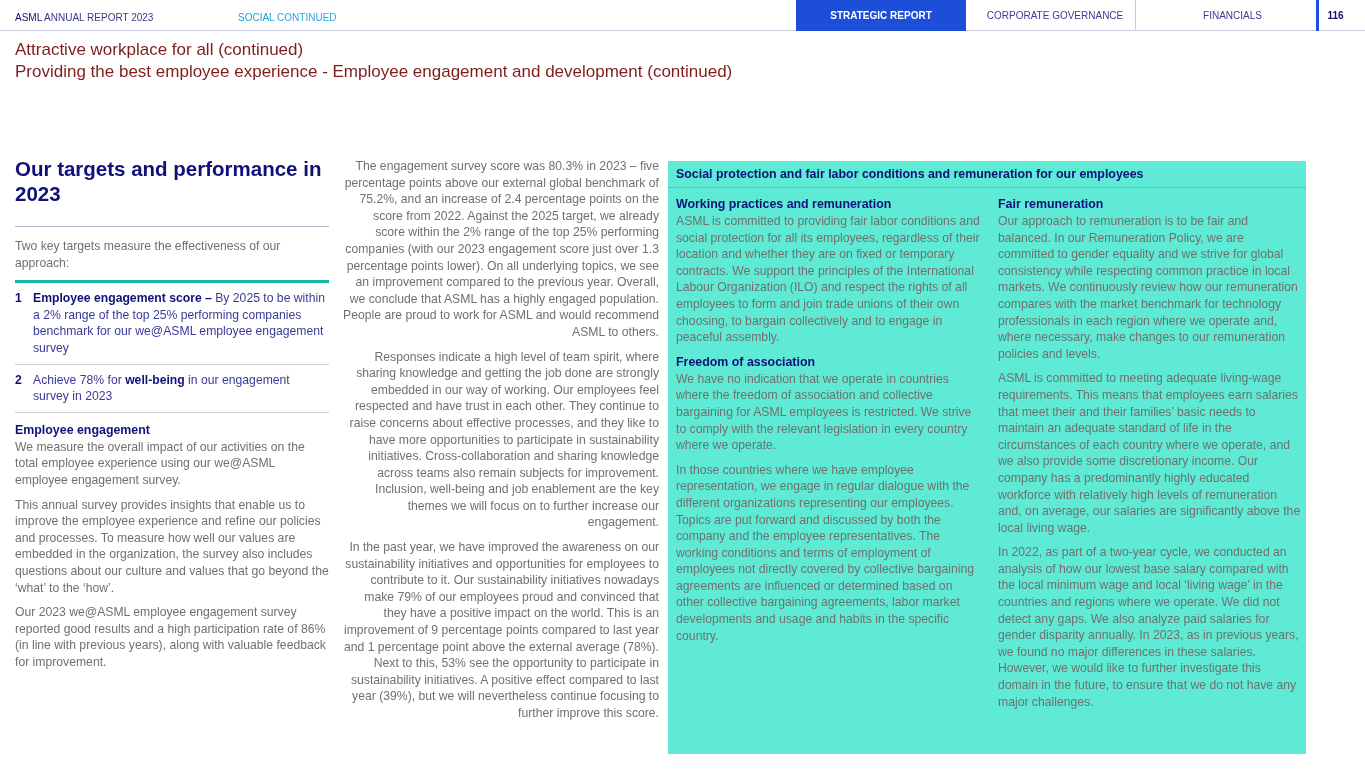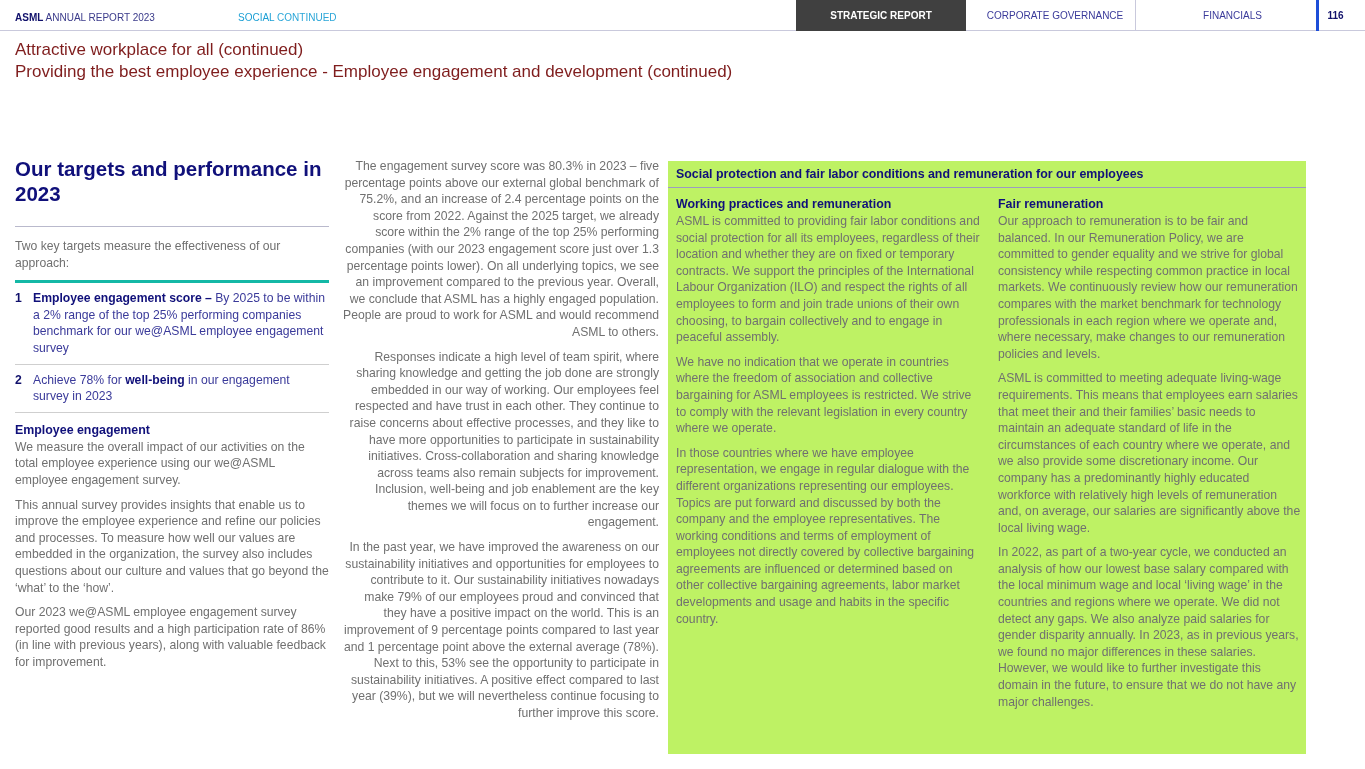--- a/index.html
+++ b/index.html
@@ -1,46 +1,46 @@
 <!DOCTYPE html>
 <html><head>
   <meta charset="utf-8">
   <style>
     * { box-sizing: border-box; margin: 0; padding: 0; }
     html, body { width: 1365px; height: 769px; overflow: hidden; background: #ffffff; }
     body { font-family: "Liberation Sans", sans-serif; color: #6b6b6b; position: relative; }
 
     .topbar { position: absolute; left: 0; top: 0; width: 1365px; height: 31px; border-bottom: 1px solid #c9c9dc; }
     .topbar .brand { position: absolute; left: 15px; top: 12px; font-size: 10px; color: #1a1a7a; letter-spacing: 0; }
-    .topbar .brand b { font-weight: 700; color: #10106b; text-align: right; }
+    .topbar .brand b { font-weight: 400; color: #10106b; text-align: right; }
     .topbar .brand span { color: #3a3a8a; }
     .topbar .section { position: absolute; left: 238px; top: 12px; font-size: 10px; color: #2aa6d8; }
     .topbar .section b { font-weight: 400; color: #1b9fd4; }
     .topbar .nav { position: absolute; top: 0; height: 31px; display: flex; align-items: center; justify-content: center; font-size: 10px; }
-    .nav-strategic { left: 796px; width: 170px; background: #404040; color: #ffffff; font-weight: 700; }
+    .nav-strategic { left: 796px; width: 170px; background: #1d4ed8; color: #ffffff; font-weight: 700; }
     .nav-corporate { left: 966px; width: 170px; color: #3a3a9a; border-right: 1px solid #c9c9dc; padding-left: 9px; }
     .nav-financials { left: 1149px; width: 170px; color: #3a3a9a; border-right: 3px solid #1d4ed8; }
     .nav-page { left: 1306px; width: 59px; color: #10106b; font-weight: 700; font-size: 10.5px; }
 
     .page-title { position: absolute; left: 15px; top: 39px; font-size: 17px; line-height: 22px; color: #7f1d1d; font-weight: 400; }
 
     .col { position: absolute; font-size: 12.2px; line-height: 16.6px; color: #707070; }
     .col p { margin-bottom: 8px; }
 
     .col-left { left: 15px; top: 156px; width: 314px; }
     .targets-title { font-size: 20.5px; line-height: 25px; font-weight: 700; color: #10107a; padding-bottom: 20px; border-bottom: 1px solid #b9b9cc; }
     .intro { margin-top: 11px; padding-bottom: 9px; border-bottom: 3px solid #14b8a6; }
     .target-item { display: flex; padding: 7px 0 7px 0; border-bottom: 1px solid #cfcfcf; color: #3a3a9a; }
     .target-item .num { width: 18px; flex: 0 0 18px; font-weight: 700; color: #10106b; }
     .target-item .text b { font-weight: 700; color: #10107a; }
     .subhead { font-weight: 700; color: #10107a; font-size: 12.4px; line-height: 16px; margin-top: 9px; margin-bottom: 1px; }
 
     .col-mid { left: 341px; top: 158px; width: 318px; text-align: right; }
 
-    .panel { position: absolute; left: 668px; top: 161px; width: 638px; height: 593px; background: #bef264; }
+    .panel { position: absolute; left: 668px; top: 161px; width: 638px; height: 593px; background: #5eead4; }
     .panel-header { height: 27px; border-bottom: 1px solid #9c9cc0; padding: 6px 0 0 8px; font-size: 12.4px; font-weight: 700; color: #10107a; }
     .panel-col { position: absolute; top: 35px; font-size: 12.2px; line-height: 16.6px; color: #707070; }
     .panel-col p { margin-bottom: 8px; }
     .panel-col .subhead { margin-top: 0; }
     .panel-col .subhead.mt { margin-top: 2px; }
     .panel-col-a { left: 8px; width: 304px; }
     .panel-col-b { left: 330px; width: 304px; }
   </style>
 </head>
 <body>
@@ -80,20 +80,21 @@
   <p>The engagement survey score was 80.3% in 2023 – five percentage points above our external global benchmark of 75.2%, and an increase of 2.4 percentage points on the score from 2022. Against the 2025 target, we already score within the 2% range of the top 25% performing companies (with our 2023 engagement score just over 1.3 percentage points lower). On all underlying topics, we see an improvement compared to the previous year. Overall, we conclude that ASML has a highly engaged population. People are proud to work for ASML and would recommend ASML to others.</p>
   <p>Responses indicate a high level of team spirit, where sharing knowledge and getting the job done are strongly embedded in our way of working. Our employees feel respected and have trust in each other. They continue to raise concerns about effective processes, and they like to have more opportunities to participate in sustainability initiatives. Cross-collaboration and sharing knowledge across teams also remain subjects for improvement. Inclusion, well-being and job enablement are the key themes we will focus on to further increase our engagement.</p>
   <p>In the past year, we have improved the awareness on our sustainability initiatives and opportunities for employees to contribute to it. Our sustainability initiatives nowadays make 79% of our employees proud and convinced that they have a positive impact on the world. This is an improvement of 9 percentage points compared to last year and 1 percentage point above the external average (78%). Next to this, 53% see the opportunity to participate in sustainability initiatives. A positive effect compared to last year (39%), but we will nevertheless continue focusing to further improve this score.</p>
 </div>
 
 <div class="panel">
   <div class="panel-header">Social protection and fair labor conditions and remuneration for our employees</div>
   <div class="panel-col panel-col-a">
     <div class="subhead">Working practices and remuneration</div>
     <p>ASML is committed to providing fair labor conditions and social protection for all its employees, regardless of their location and whether they are on fixed or temporary contracts. We support the principles of the International Labour Organization (ILO) and respect the rights of all employees to form and join trade unions of their own choosing, to bargain collectively and to engage in peaceful assembly.</p>
+    <div class="subhead mt">Freedom of association</div>
     <p>We have no indication that we operate in countries where the freedom of association and collective bargaining for ASML employees is restricted. We strive to comply with the relevant legislation in every country where we operate.</p>
     <p>In those countries where we have employee representation, we engage in regular dialogue with the different organizations representing our employees. Topics are put forward and discussed by both the company and the employee representatives. The working conditions and terms of employment of employees not directly covered by collective bargaining agreements are influenced or determined based on other collective bargaining agreements, labor market developments and usage and habits in the specific country.</p>
   </div>
   <div class="panel-col panel-col-b">
     <div class="subhead">Fair remuneration</div>
     <p>Our approach to remuneration is to be fair and balanced. In our Remuneration Policy, we are committed to gender equality and we strive for global consistency while respecting common practice in local markets. We continuously review how our remuneration compares with the market benchmark for technology professionals in each region where we operate and, where necessary, make changes to our remuneration policies and levels.</p>
     <p>ASML is committed to meeting adequate living-wage requirements. This means that employees earn salaries that meet their and their families’ basic needs to maintain an adequate standard of life in the circumstances of each country where we operate, and we also provide some discretionary income. Our company has a predominantly highly educated workforce with relatively high levels of remuneration and, on average, our salaries are significantly above the local living wage.</p>
     <p>In 2022, as part of a two-year cycle, we conducted an analysis of how our lowest base salary compared with the local minimum wage and local ‘living wage’ in the countries and regions where we operate. We did not detect any gaps. We also analyze paid salaries for gender disparity annually. In 2023, as in previous years, we found no major differences in these salaries. However, we would like to further investigate this domain in the future, to ensure that we do not have any major challenges.</p>
   </div>
 </div>

